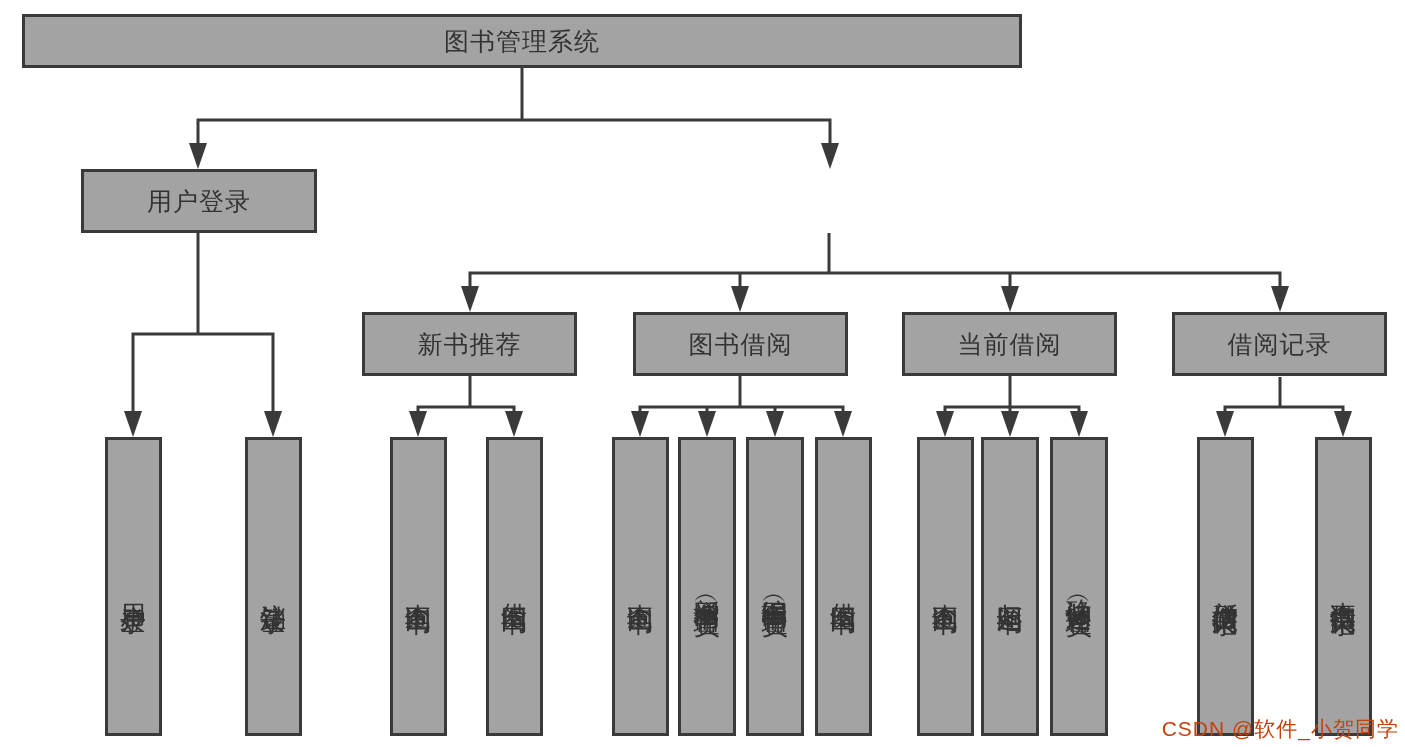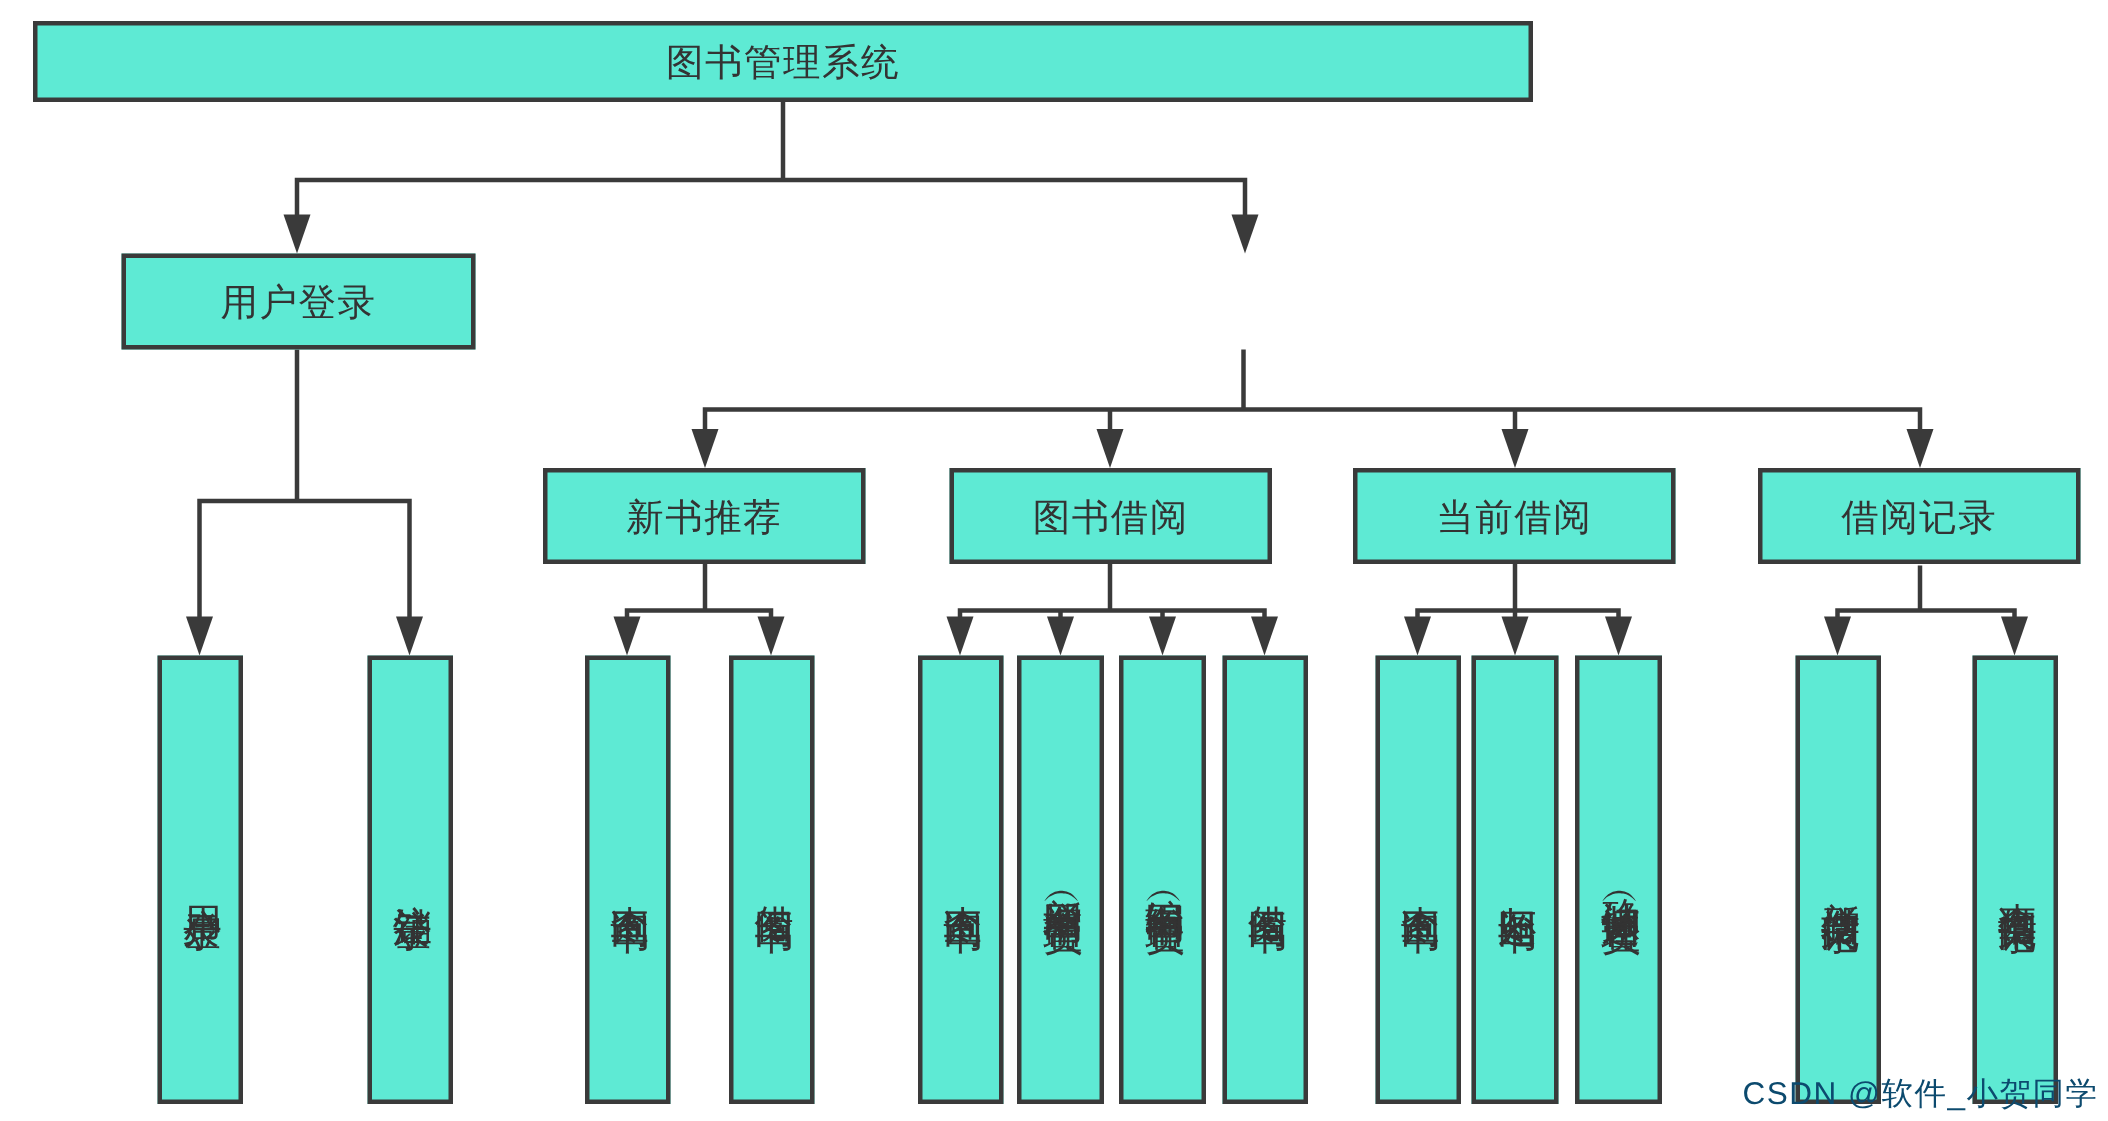--- a/index.html
+++ b/index.html
@@ -11,47 +11,46 @@
     width: 1405px;
     height: 747px;
     background: #ffffff;
     overflow: hidden;
   }
 
   svg.wires { position: absolute; left: 0; top: 0; }
 
   .node {
     position: absolute;
-    background: #5eead4;
+    background: #a3a3a3;
     border: 3px solid #3a3a3a;
     color: #333333;
     display: flex;
     align-items: center;
     justify-content: center;
     font-size: 25px;
     letter-spacing: 1px;
     text-align: left;
     z-index: 2;
-    font-family: Liberation Mono, monospace;
   }
 
   .node.leaf {
     writing-mode: vertical-rl;
     font-size: 26px;
     letter-spacing: 2px;
     line-height: 1;
   }
 
   .watermark {
     position: absolute;
     right: 6px;
     bottom: 4px;
     font-size: 21px;
     letter-spacing: 1px;
-    color: #0c4a6e;
+    color: #c2410c;
     z-index: 3;
     white-space: nowrap;
   }
 </style>
 </head>
 <body>
 
 <div class="canvas">
 
   <svg class="wires" width="1405" height="747" viewBox="0 0 1405 747">

